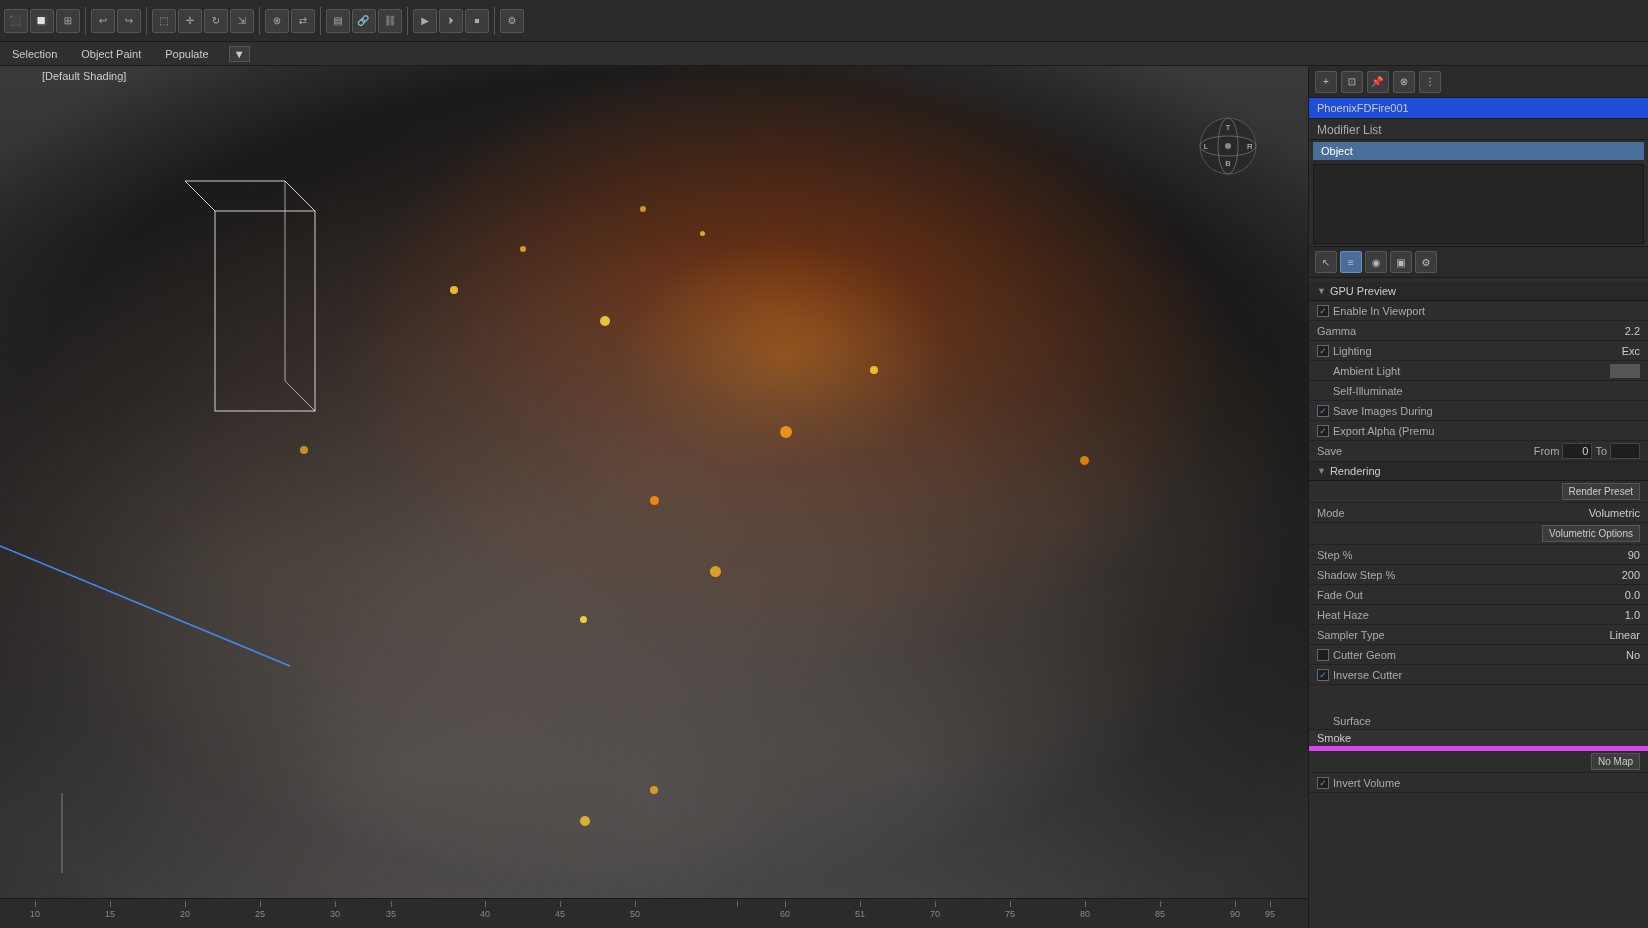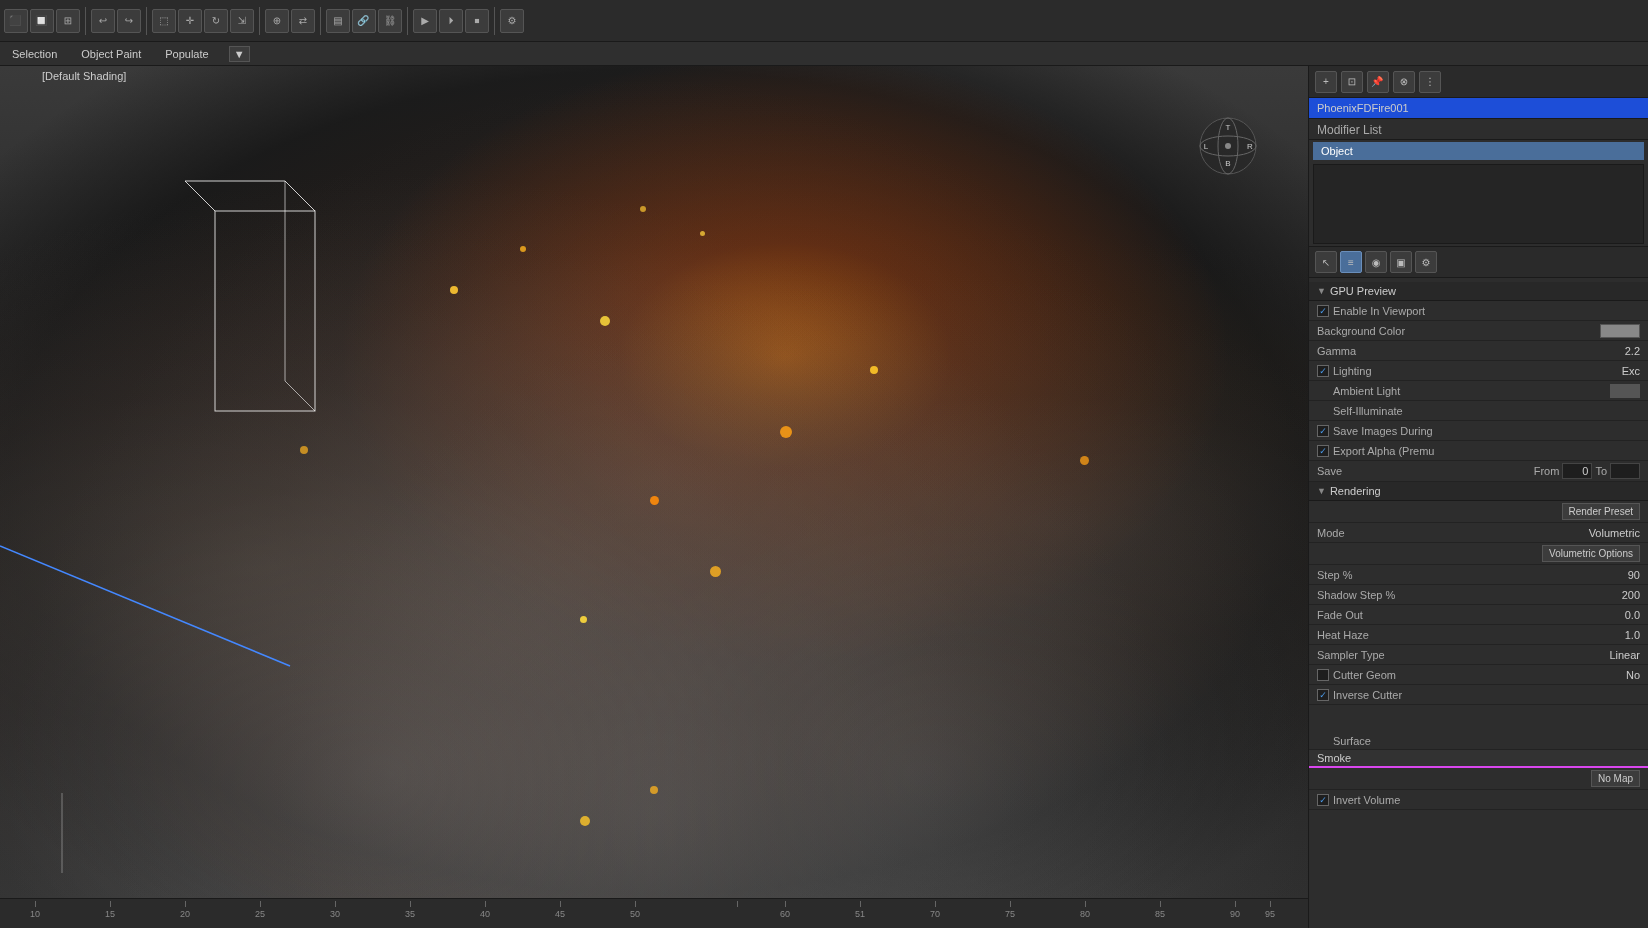--- a/index.html
+++ b/index.html
@@ -337,21 +337,21 @@
       font-size: 9px;
       color: #888;
     }
 
     
     .smoke-header {
       background: #323232;
       padding: 2px 8px;
       font-size: 11px;
       color: #cccccc;
-      border-bottom: 2px solid #d946ef;
+      border-bottom: 5px solid #d946ef;
     }
   </style>
 </head>
 <body>
 
 <div id="top-toolbar">
 
   <div class="toolbar-icon">⬛</div>
   <div class="toolbar-icon">🔲</div>
   <div class="toolbar-icon">⊞</div>
@@ -459,21 +459,21 @@
             <span>20</span>
         </div>
         <div class="ruler-mark" style="left:255px;">
           <div class="ruler-tick"></div>
             <span>25</span>
         </div>
         <div class="ruler-mark" style="left:330px;">
           <div class="ruler-tick"></div>
             <span>30</span>
         </div>
-        <div class="ruler-mark" style="left:405px;">
+        <div class="ruler-mark" style="left:386px;">
           <div class="ruler-tick"></div>
             <span>35</span>
         </div>
         <div class="ruler-mark" style="left:480px;">
           <div class="ruler-tick"></div>
             <span>40</span>
         </div>
         <div class="ruler-mark" style="left:555px;">
           <div class="ruler-tick"></div>
             <span>45</span>
@@ -553,24 +553,20 @@
       <div class="prop-section-header">
         <span class="section-arrow">▼</span>
         <span>GPU Preview</span>
       </div>
 
       <div class="prop-row">
         <div class="prop-checkbox">✓</div>
         <span class="prop-label">Enable In Viewport</span>
       </div>
 
-      <div class="prop-row">
-        <span class="prop-label">Background Color</span>
-        <div class="prop-color-swatch" style="background:#888888;"></div>
-      </div>
 
       <div class="prop-row">
         <span class="prop-label">Gamma</span>
         <span class="prop-value">2.2</span>
       </div>
 
       <div class="prop-row">
         <div class="prop-checkbox">✓</div>
         <span class="prop-label">Lighting</span>
         <span class="prop-value">Exc</span>

